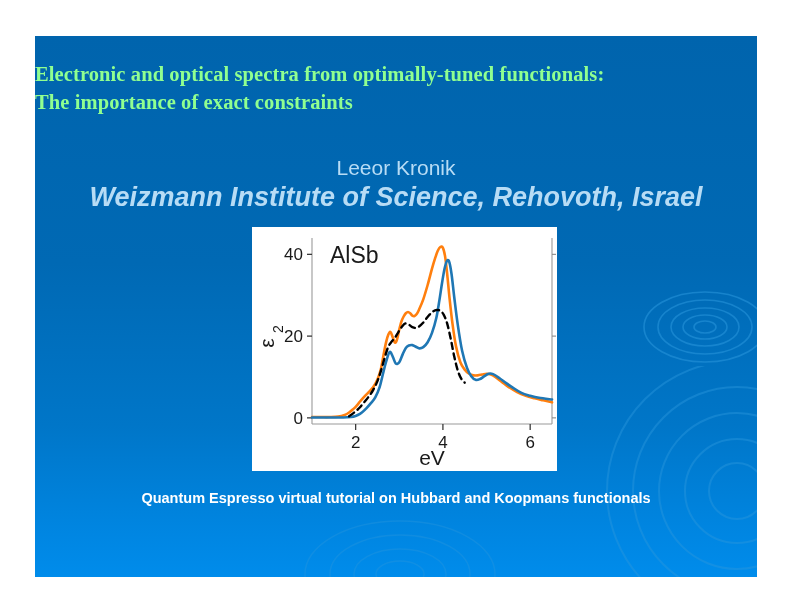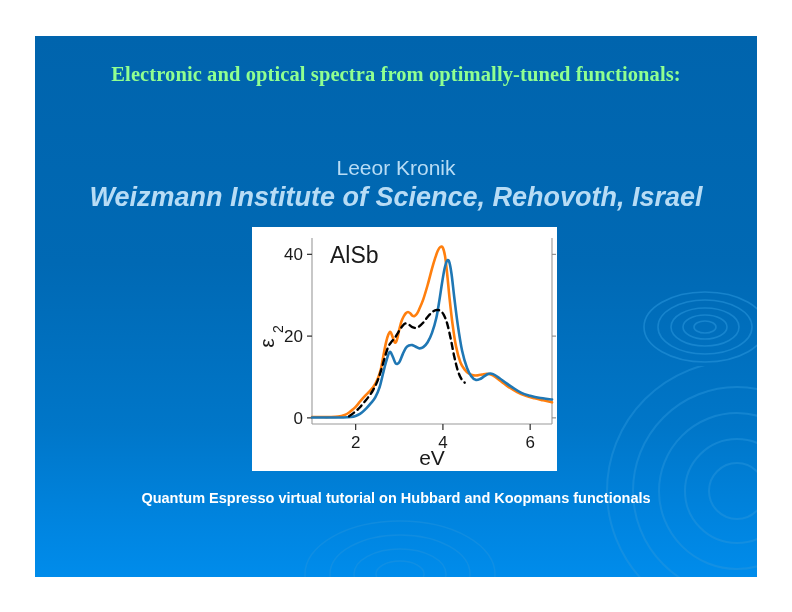--- a/index.html
+++ b/index.html
@@ -21,21 +21,20 @@
   }
 
   
   .ripples { position: absolute; inset: 0; pointer-events: none; }
   .ripples svg { position: absolute; }
 
   
   #title-block {
     position: absolute;
     left: 0; top: 24px; width: 722px;
-    text-align: center;
     font-family: "Liberation Serif", serif;
     font-weight: bold;
     font-size: 20.5px;
     line-height: 28px;
     color: #90ff90;
     letter-spacing: .1px;
   }
   #title-block .tline { display: block; white-space: nowrap; }
 
   
@@ -113,20 +112,21 @@
           <ellipse cx="115" cy="120" rx="24" ry="13"></ellipse>
           <ellipse cx="115" cy="120" rx="46" ry="25"></ellipse>
           <ellipse cx="115" cy="120" rx="70" ry="39"></ellipse>
           <ellipse cx="115" cy="120" rx="95" ry="53"></ellipse>
         </g>
       </svg>
     </div>
 
     <div id="title-block">
       <span class="tline">Electronic and optical spectra from optimally-tuned functionals:</span>
+      <span class="tline">The importance of exact constraints</span>
     </div>
 
     <div id="author-block">
       <span id="author-name">Leeor Kronik</span>
       <span id="author-affil">Weizmann Institute of Science, Rehovoth, Israel</span>
     </div>
 
     <div id="figure-frame">
       <svg id="chart-svg" width="305" height="244" viewBox="0 0 305 244">
 

